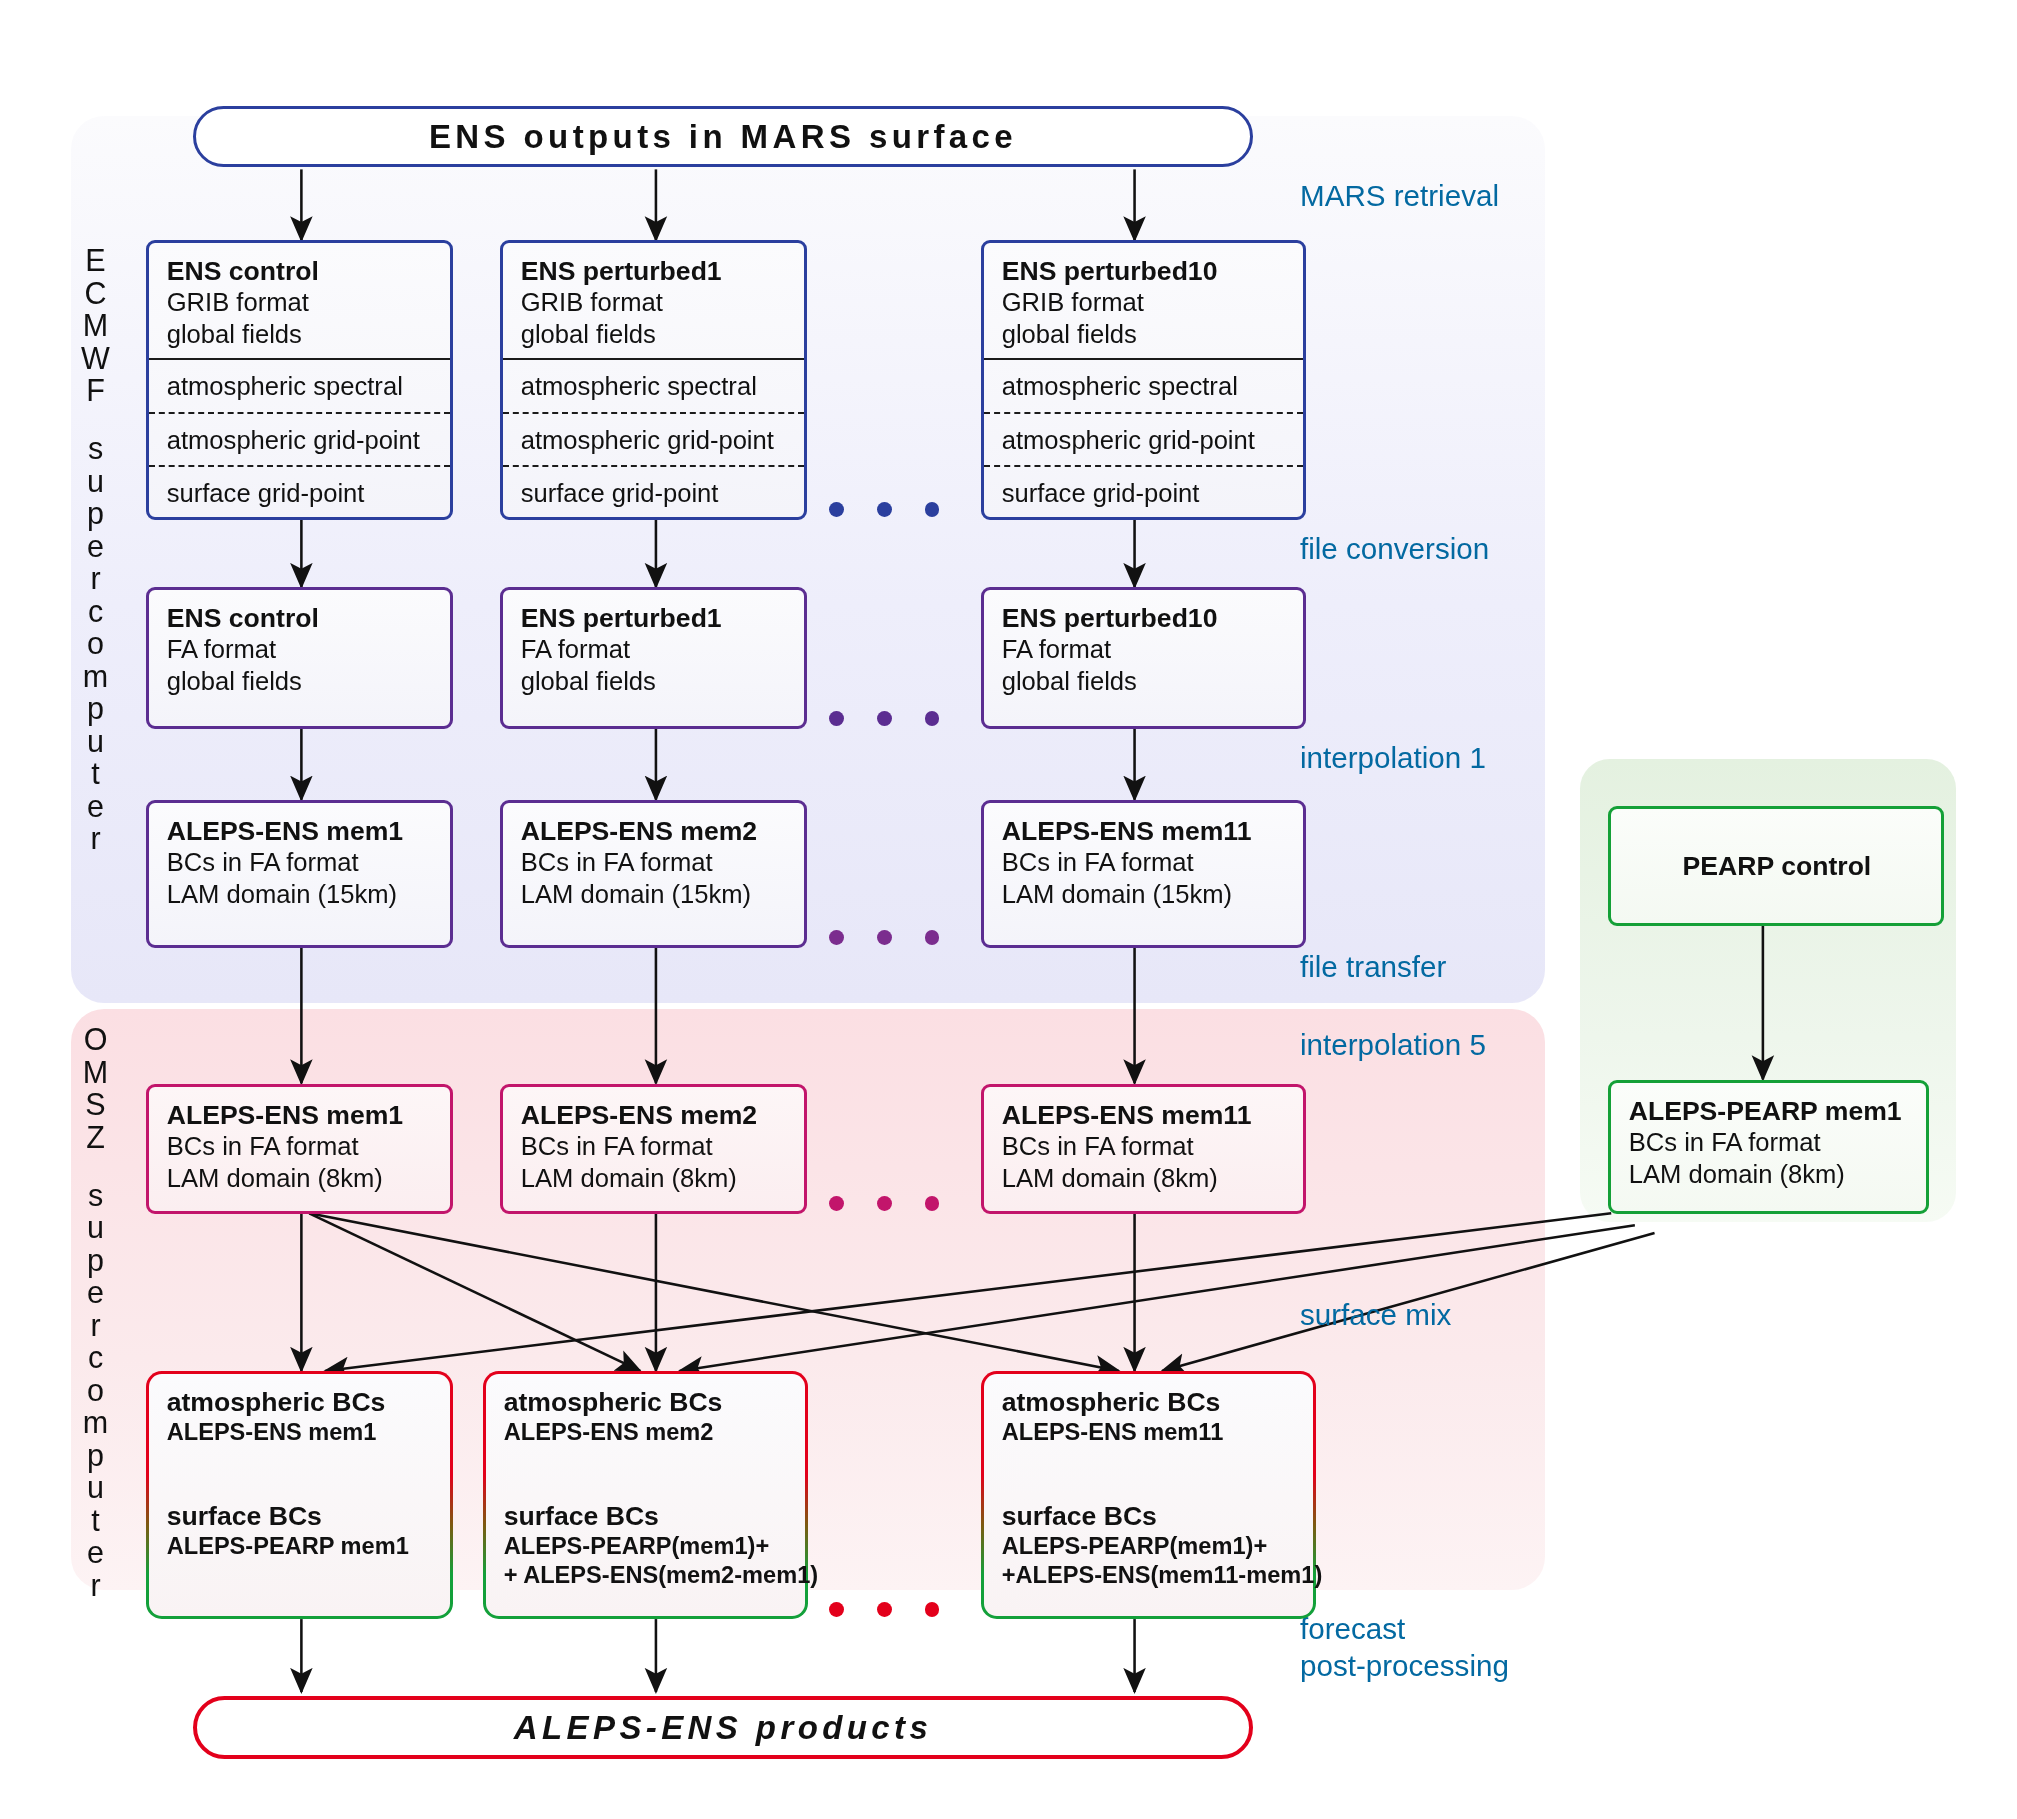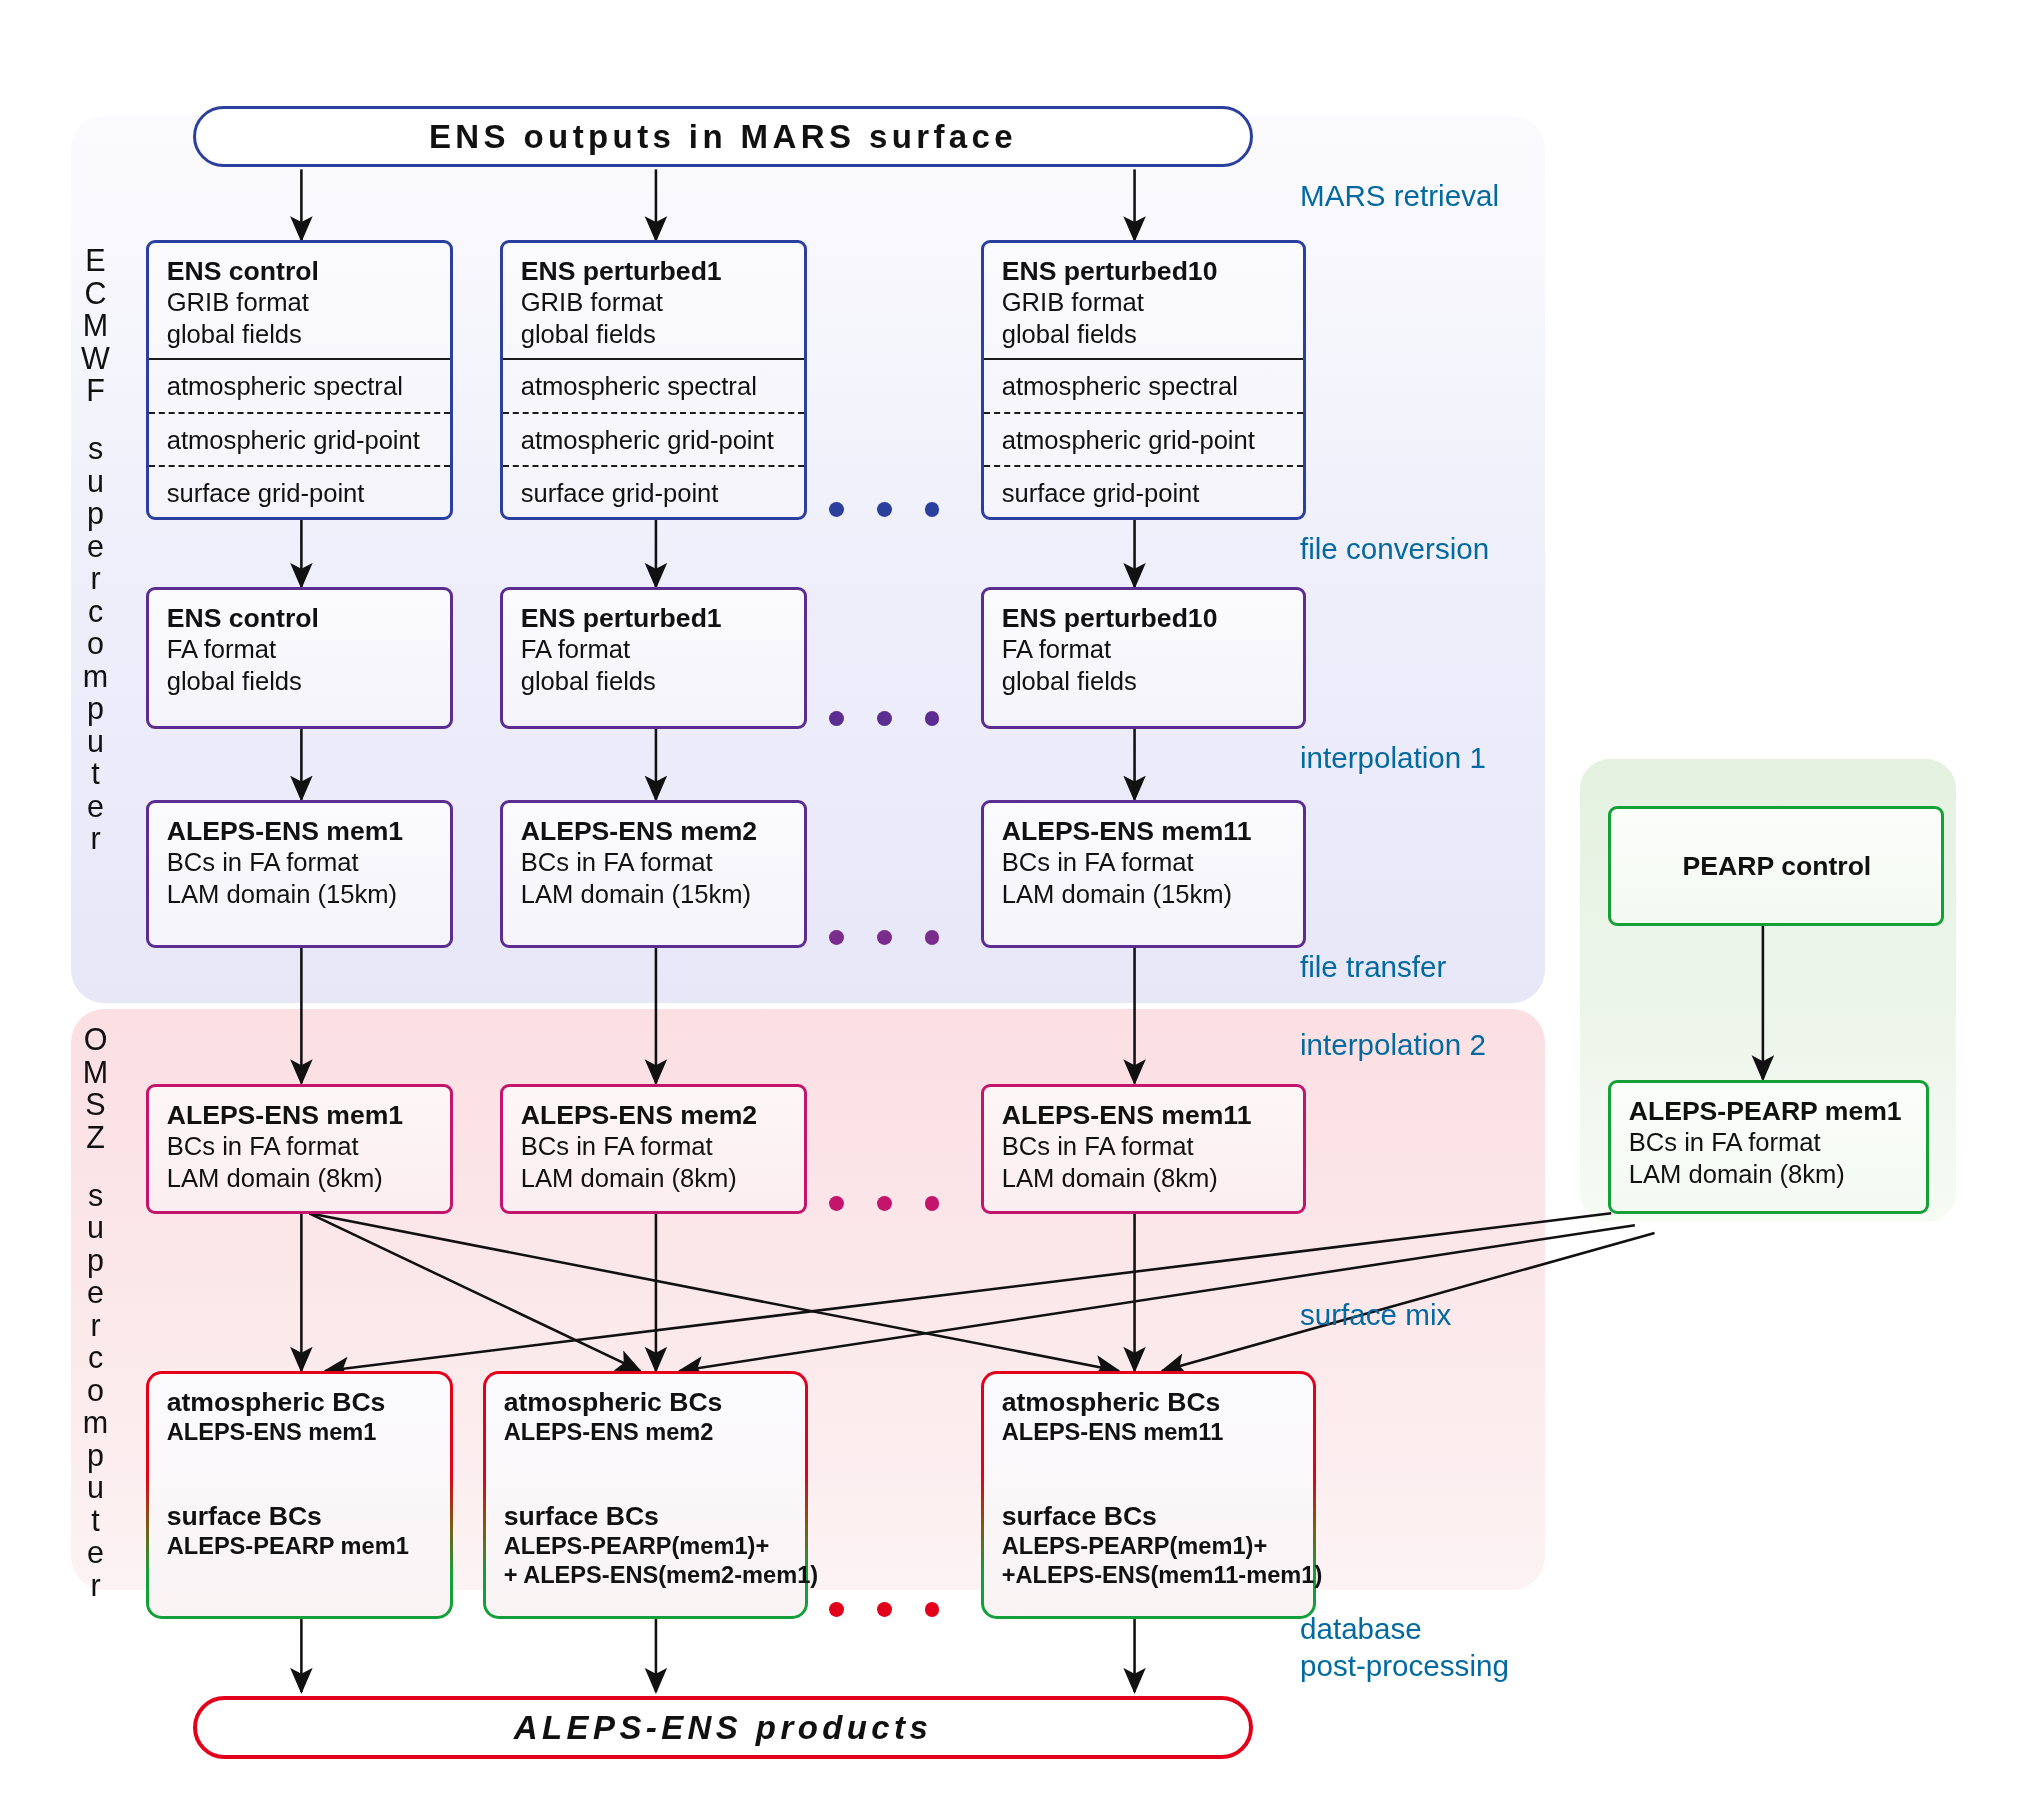--- a/index.html
+++ b/index.html
@@ -160,23 +160,23 @@
       <div>u</div>
       <div>t</div>
       <div>e</div>
       <div>r</div>
   </div>
 
   <div class="stage" style="left:1300px;top:179px;">MARS retrieval</div>
   <div class="stage" style="left:1300px;top:532px;">file conversion</div>
   <div class="stage" style="left:1300px;top:741px;">interpolation 1</div>
   <div class="stage" style="left:1300px;top:950px;">file transfer</div>
-  <div class="stage" style="left:1300px;top:1028px;">interpolation 2</div>
+  <div class="stage" style="left:1300px;top:1028px;">interpolation 5</div>
   <div class="stage" style="left:1300px;top:1298px;">surface mix</div>
-  <div class="stage" style="left:1300px;top:1612px;">database</div>
+  <div class="stage" style="left:1300px;top:1612px;">forecast</div>
   <div class="stage" style="left:1300px;top:1649px;">post-processing</div>
 
   <div class="node c-blue" style="left:146px;top:240px;width:307px;height:280px;">
     <div class="ttl">ENS control</div>
     <div class="ln">GRIB format</div>
     <div class="ln">global fields</div>
     <div class="sep-solid"></div>
     <div class="ln cellpad">atmospheric spectral</div>
     <div class="sep-dash"></div>
     <div class="ln cellpad">atmospheric grid-point</div>

